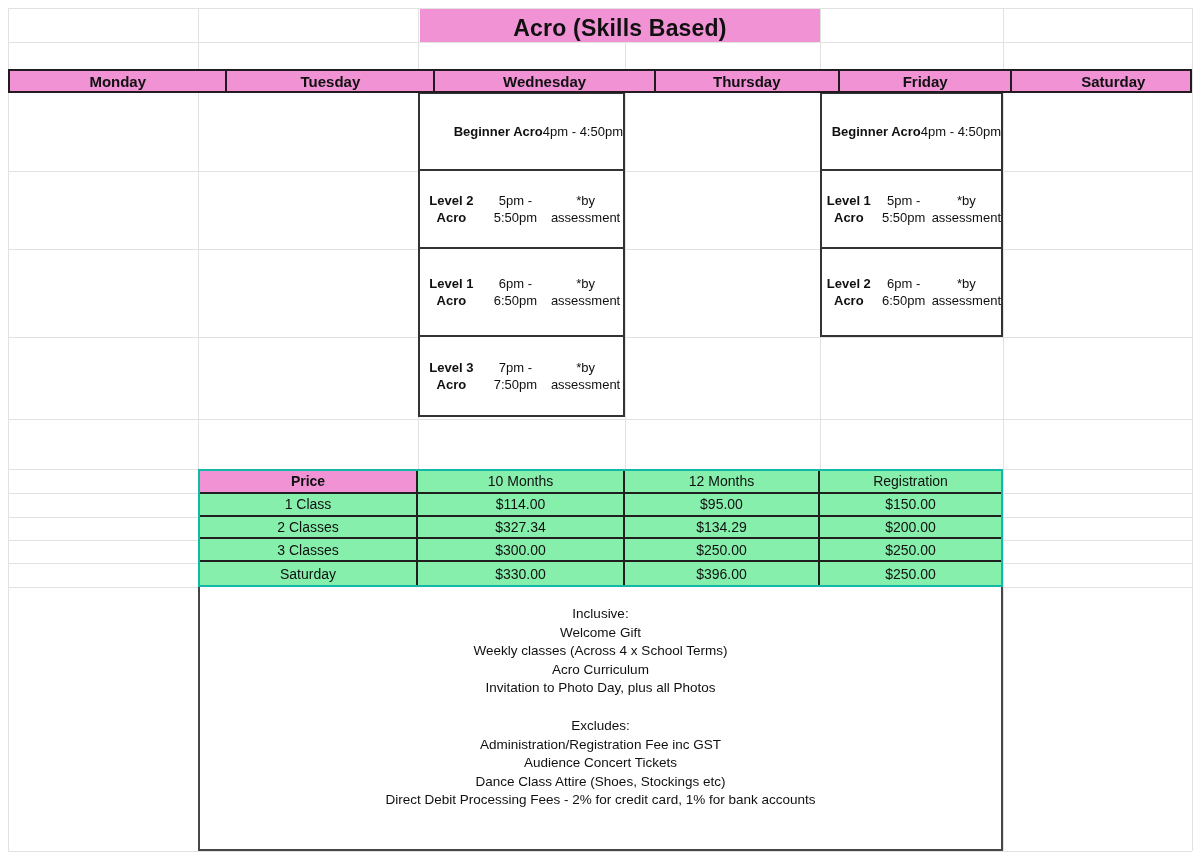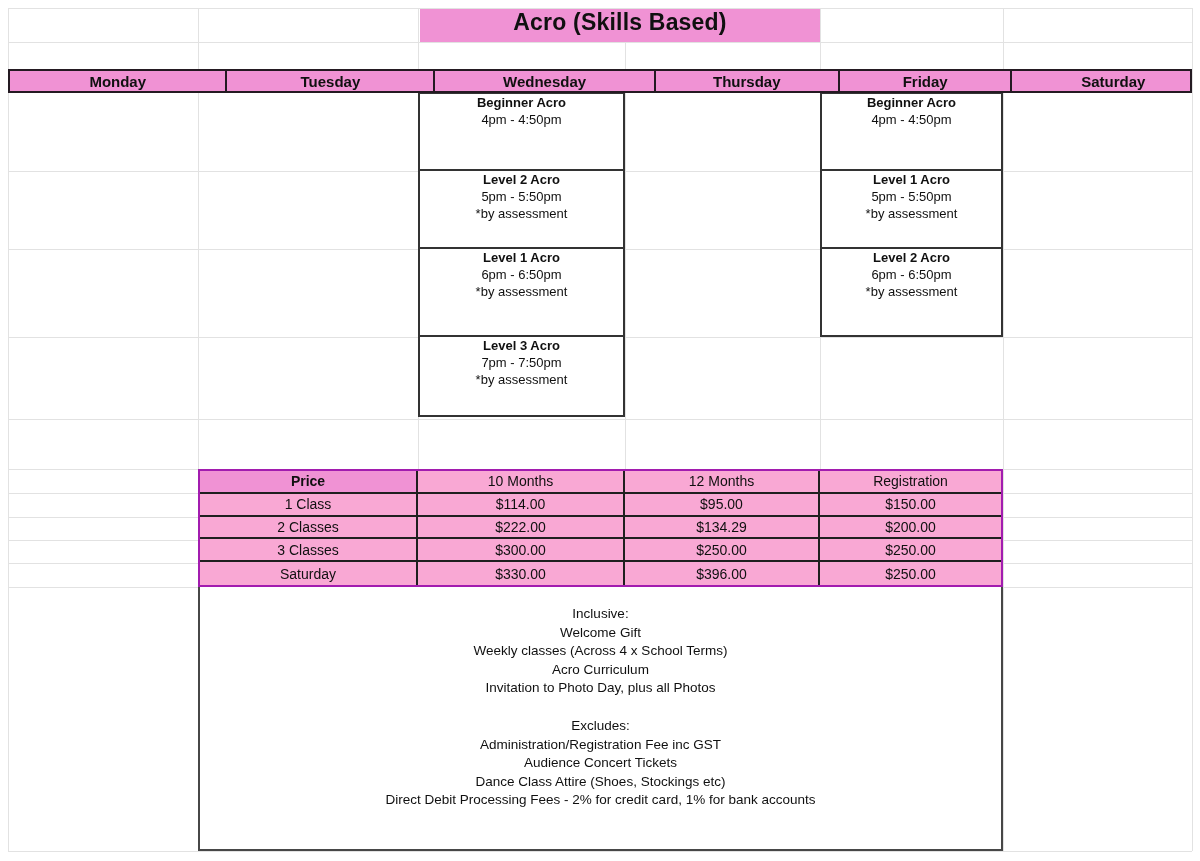--- a/index.html
+++ b/index.html
@@ -2,36 +2,36 @@
 <html><head>
 <meta charset="utf-8">
 <style>
   html,body{margin:0;padding:0;background:#fff;}
   #sheet{position:relative;width:1200px;height:861px;background:#ffffff;
          font-family:"Liberation Sans","DejaVu Sans",sans-serif;color:#101010;overflow:hidden;}
   .hline{position:absolute;left:8px;width:1184px;height:1px;background:#e2e2e2;z-index:1;}
   .vline{position:absolute;top:8px;height:843px;width:1px;background:#e2e2e2;z-index:1;}
   
   .banner{position:absolute;left:420px;top:9px;width:400px;height:33px;background:#f092d4;
-          display:flex;align-items:flex-start;justify-content:center;z-index:3;}
+          display:flex;align-items:flex-end;justify-content:center;z-index:3;}
   .banner span{font-weight:bold;font-size:23px;letter-spacing:.2px;}
   
   .dayrow{position:absolute;left:8px;top:69px;width:1184px;height:24px;background:#f092d4;
           border:2px solid #241a22;box-sizing:border-box;display:flex;z-index:3;}
   .daycell{display:flex;align-items:center;justify-content:center;font-weight:bold;
            font-size:15px;border-right:2px solid #241a22;box-sizing:border-box;height:100%;}
   .daycell:last-child{border-right:none;padding-left:24px;}
   
   .block{position:absolute;background:#fff;border:2px solid #333;box-sizing:border-box;
-         display:flex;flex-direction:column;align-items:center;justify-content:flex-start;
+         display:flex;flex-direction:row;align-items:center;justify-content:flex-end;
          text-align:center;font-size:13px;line-height:17px;z-index:2;}
   .block .t{font-weight:bold;}
   
-  .pricetbl{position:absolute;left:198px;top:469px;width:805px;height:118px;background:#f9a8d4;
-            border:2px solid #a21caf;box-sizing:border-box;display:grid;
+  .pricetbl{position:absolute;left:198px;top:469px;width:805px;height:118px;background:#86efac;
+            border:2px solid #14b8a6;box-sizing:border-box;display:grid;
             grid-template-columns:218px 207px 195px 181px;grid-template-rows:repeat(5,1fr);z-index:2;}
   .pcell{display:flex;align-items:center;justify-content:center;font-size:14px;
          border-right:2px solid #1f1f1f;border-bottom:2px solid #1f1f1f;box-sizing:border-box;}
   .pcell.lastcol{border-right:none;}
   .pcell.lastrow{border-bottom:none;}
   .pcell.pricehead{background:#f092d4;font-weight:bold;}
   
   .notesbox{position:absolute;left:198px;top:587px;width:805px;height:264px;background:#fff;
             border:2px solid #474747;border-top:none;box-sizing:border-box;z-index:2;
             padding-top:18px;text-align:center;font-size:13.5px;line-height:18.6px;}
@@ -121,21 +121,21 @@
     <div class="pcell">10 Months</div>
     <div class="pcell">12 Months</div>
     <div class="pcell lastcol">Registration</div>
 
     <div class="pcell">1 Class</div>
     <div class="pcell">$114.00</div>
     <div class="pcell">$95.00</div>
     <div class="pcell lastcol">$150.00</div>
 
     <div class="pcell">2 Classes</div>
-    <div class="pcell">$222.00</div>
+    <div class="pcell">$327.34</div>
     <div class="pcell">$134.29</div>
     <div class="pcell lastcol">$200.00</div>
 
     <div class="pcell">3 Classes</div>
     <div class="pcell">$300.00</div>
     <div class="pcell">$250.00</div>
     <div class="pcell lastcol">$250.00</div>
 
     <div class="pcell lastrow">Saturday</div>
     <div class="pcell lastrow">$330.00</div>

